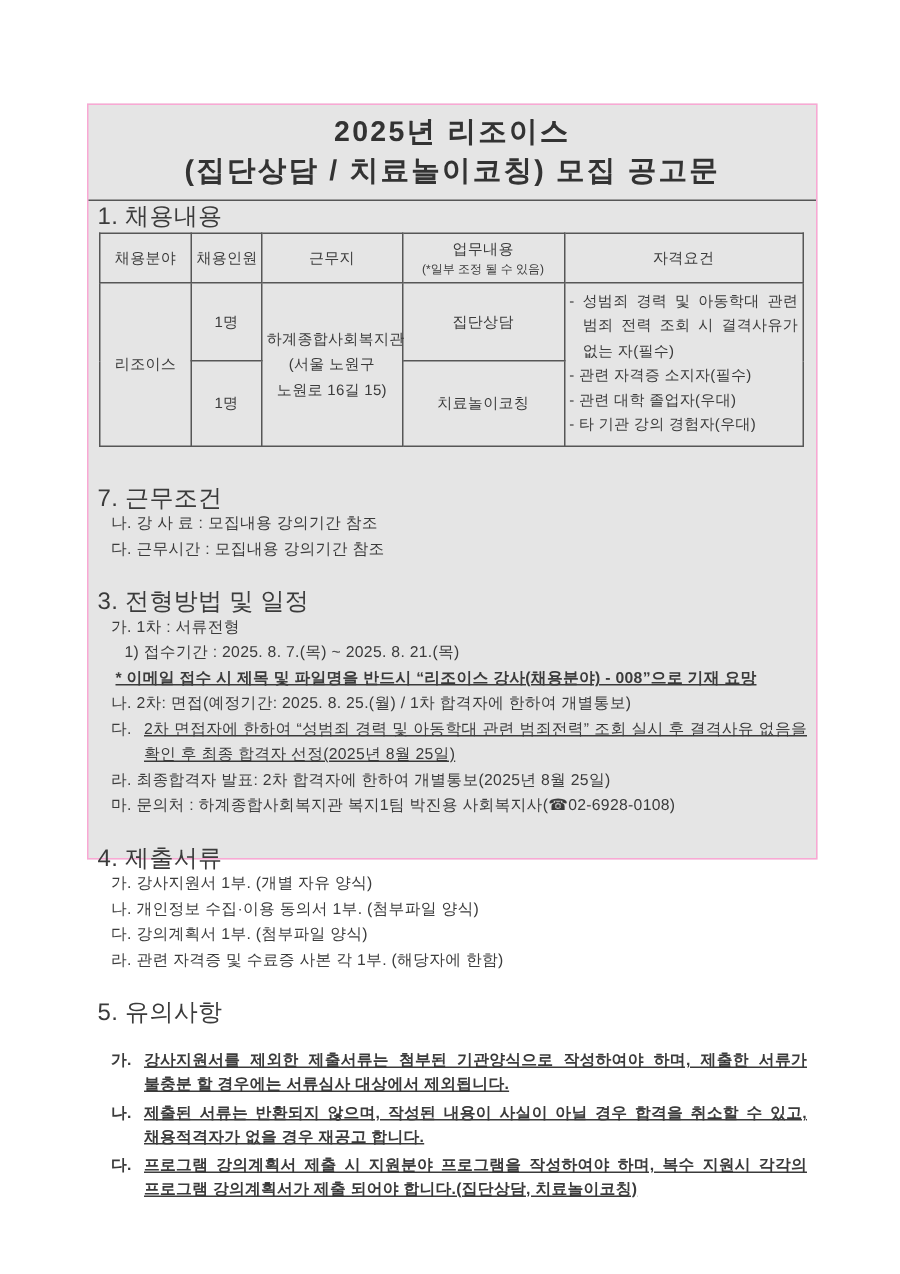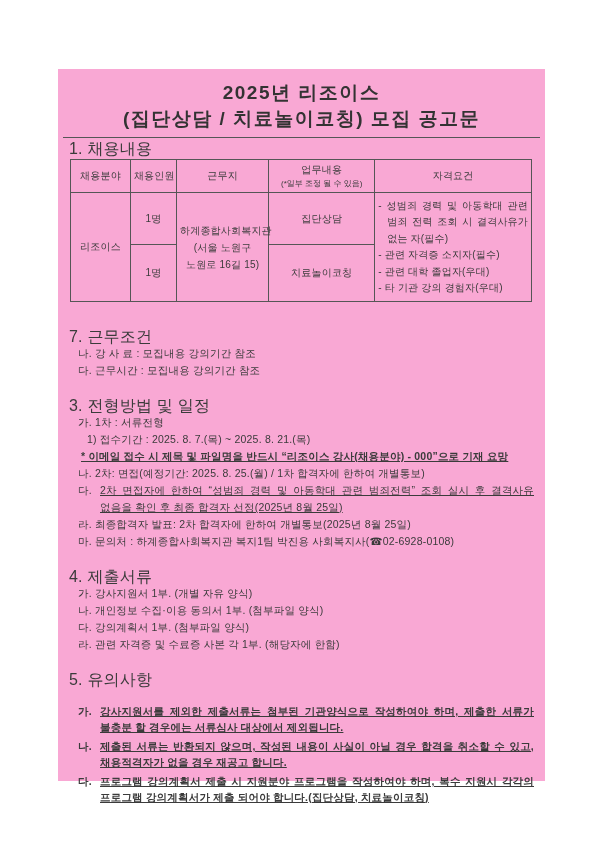--- a/index.html
+++ b/index.html
@@ -7,23 +7,23 @@
     margin: 0; padding: 0;
     width: 600px; height: 849px;
     background: #ffffff;
     font-family: "Liberation Sans", "DejaVu Sans", sans-serif;
     color: #3b3b3b;
     word-break: keep-all;
   }
   .page { position: relative; width: 600px; height: 849px; background: #ffffff; }
   .frame {
     position: absolute; left: 58px; top: 69px;
-    width: 487px; height: 712px;
-    border: 5px solid #f9a8d4;
-    background: #f9a8d4;
+    width: 487px; height: 504px;
+    border: 1px solid #f9a8d4;
+    background: #e5e5e5;
   }
   .title-block {
     border-bottom: 1px solid #565656;
     padding: 6px 2px 5px;
     text-align: center;
   }
   .title-line {
     font-size: 19px; font-weight: bold; color: #333333;
     letter-spacing: 1.5px; line-height: 26px;
   }
@@ -139,21 +139,21 @@
       <div class="sec">
         <div class="sec-heading ln">7. 근무조건</div>
         <div class="ln li">나. 강 사 료 : 모집내용 강의기간 참조</div>
         <div class="ln li">다. 근무시간 : 모집내용 강의기간 참조</div>
       </div>
 
       <div class="sec tight">
         <div class="sec-heading ln">3. 전형방법 및 일정</div>
         <div class="ln li">가. 1차 : 서류전형</div>
         <div class="ln li2">1) 접수기간 : 2025. 8. 7.(목) ~ 2025. 8. 21.(목)</div>
-        <div class="ln note-line">* 이메일 접수 시 제목 및 파일명을 반드시 “리조이스 강사(채용분야) - 000”으로 기재 요망</div>
+        <div class="ln note-line">* 이메일 접수 시 제목 및 파일명을 반드시 “리조이스 강사(채용분야) - 008”으로 기재 요망</div>
         <div class="ln li">나. 2차: 면접(예정기간: 2025. 8. 25.(월) / 1차 합격자에 한하여 개별통보)</div>
         <div class="hang"><span class="prefix">다.</span><span class="u">2차 면접자에 한하여 “성범죄 경력 및 아동학대 관련 범죄전력” 조회 실시 후 결격사유 없음을 확인 후 최종 합격자 선정(2025년 8월 25일)</span></div>
         <div class="ln li">라. 최종합격자 발표: 2차 합격자에 한하여 개별통보(2025년 8월 25일)</div>
         <div class="ln li">마. 문의처 : 하계종합사회복지관 복지1팀 박진용 사회복지사(☎02-6928-0108)</div>
       </div>
 
       <div class="sec tight">
         <div class="sec-heading ln">4. 제출서류</div>
         <div class="ln li">가. 강사지원서 1부. (개별 자유 양식)</div>
         <div class="ln li">나. 개인정보 수집·이용 동의서 1부. (첨부파일 양식)</div>

